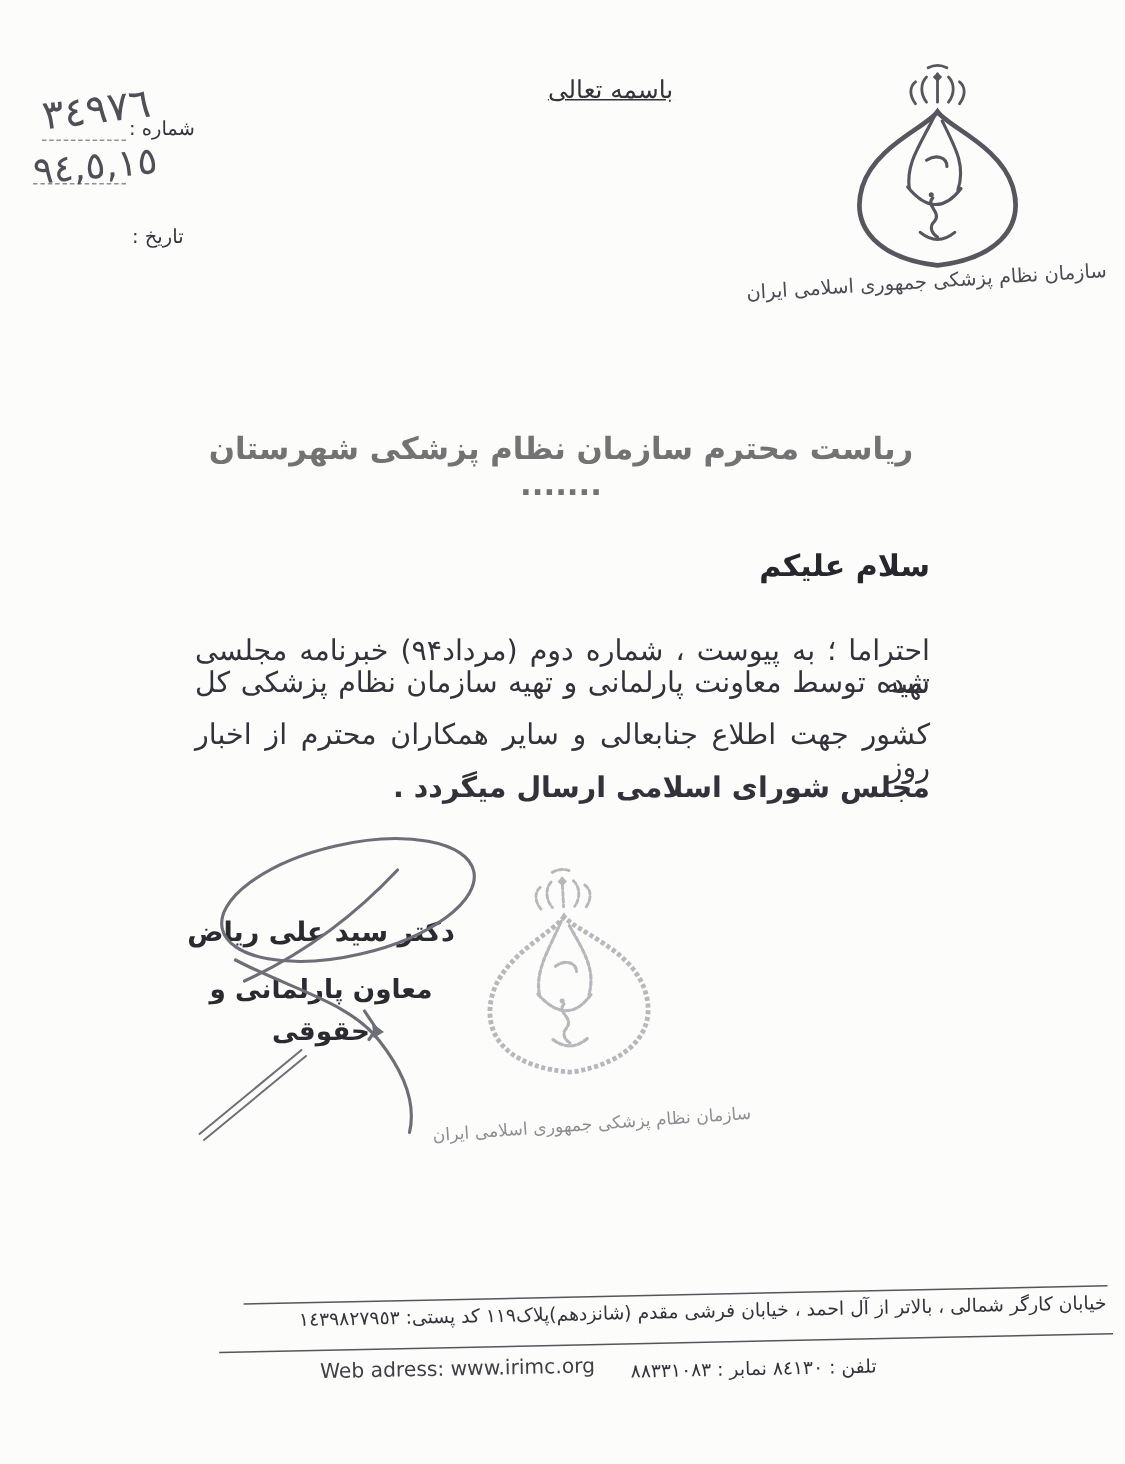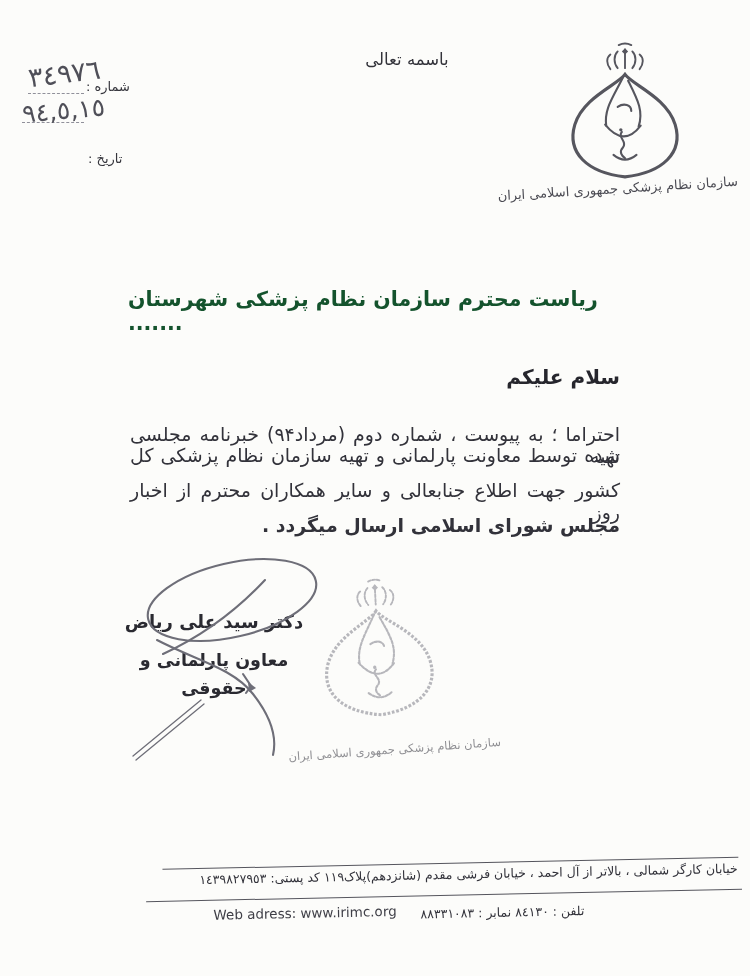--- a/index.html
+++ b/index.html
@@ -3,34 +3,34 @@
 <meta charset="utf-8">
 <style>
   html,body{margin:0;padding:0;background:#e8e8e6;}
   .page{
     position:relative; width:750px; height:976px; margin:0 auto;
     background:#fcfcfa; overflow:hidden;
     font-family:"DejaVu Sans", sans-serif; color:#2e2e35; direction:rtl;
   }
   
   .bismillah{position:absolute; left:342px; top:50px; width:130px; text-align:center;
-    font-size:16.5px; color:#33333a;}
+    font-size:16.5px; color:#33333a;text-decoration:underline;}
   .ref-label{position:absolute; font-size:13px; color:#35353c; white-space:nowrap;}
   .ref-line{position:absolute; border-bottom:1.5px dashed #90909a; height:0;}
   .hand{position:absolute; direction:ltr; font-size:27px; color:#4f4f58;
     letter-spacing:2px; white-space:nowrap; transform:rotate(-7deg);}
   .hand.date{font-size:25px; transform:rotate(-5deg);}
   
   .logo-top{position:absolute; left:558px; top:42px; width:134px; height:138px; color:#56565e;}
   .calli{position:absolute; white-space:nowrap; color:#4b4b53; transform:rotate(-3.5deg);}
   .calli.top{left:498px; top:181px; width:240px; text-align:center; font-size:13px;}
   .calli.stamp-cal{left:296px; top:742px; width:205px; text-align:center; font-size:11.5px; opacity:.62; transform:rotate(-4deg);}
   
-  .recipient{position:absolute; right:130px; top:287px; width:492px; text-align:left;
-    font-size:20.5px; font-weight:bold; color:#14532d;}
+  .recipient{position:absolute; right:130px; top:287px; width:492px; text-align:center;
+    font-size:20.5px; font-weight:bold; color:#737373;}
   .salutation{position:absolute; right:130px; top:365px; font-size:20px; font-weight:bold; color:#26262d;}
   .bodyline{position:absolute; right:130px; width:490px; font-size:19px; color:#32323a; white-space:normal;}
   .bodyline.j{text-align:justify; text-align-last:justify;}
   .bodyline.r{text-align:right;font-weight:bold;}
   
   .sig-block{position:absolute; left:110px; top:608px; width:208px; text-align:center;
     font-weight:bold; color:#2a2a31;}
   .sig-name{font-size:18px; line-height:28px;}
   .sig-title{font-size:17.5px; line-height:28px; margin-top:10px;}
   .sig-svg{position:absolute; left:105px; top:542px; width:235px; height:235px;}

